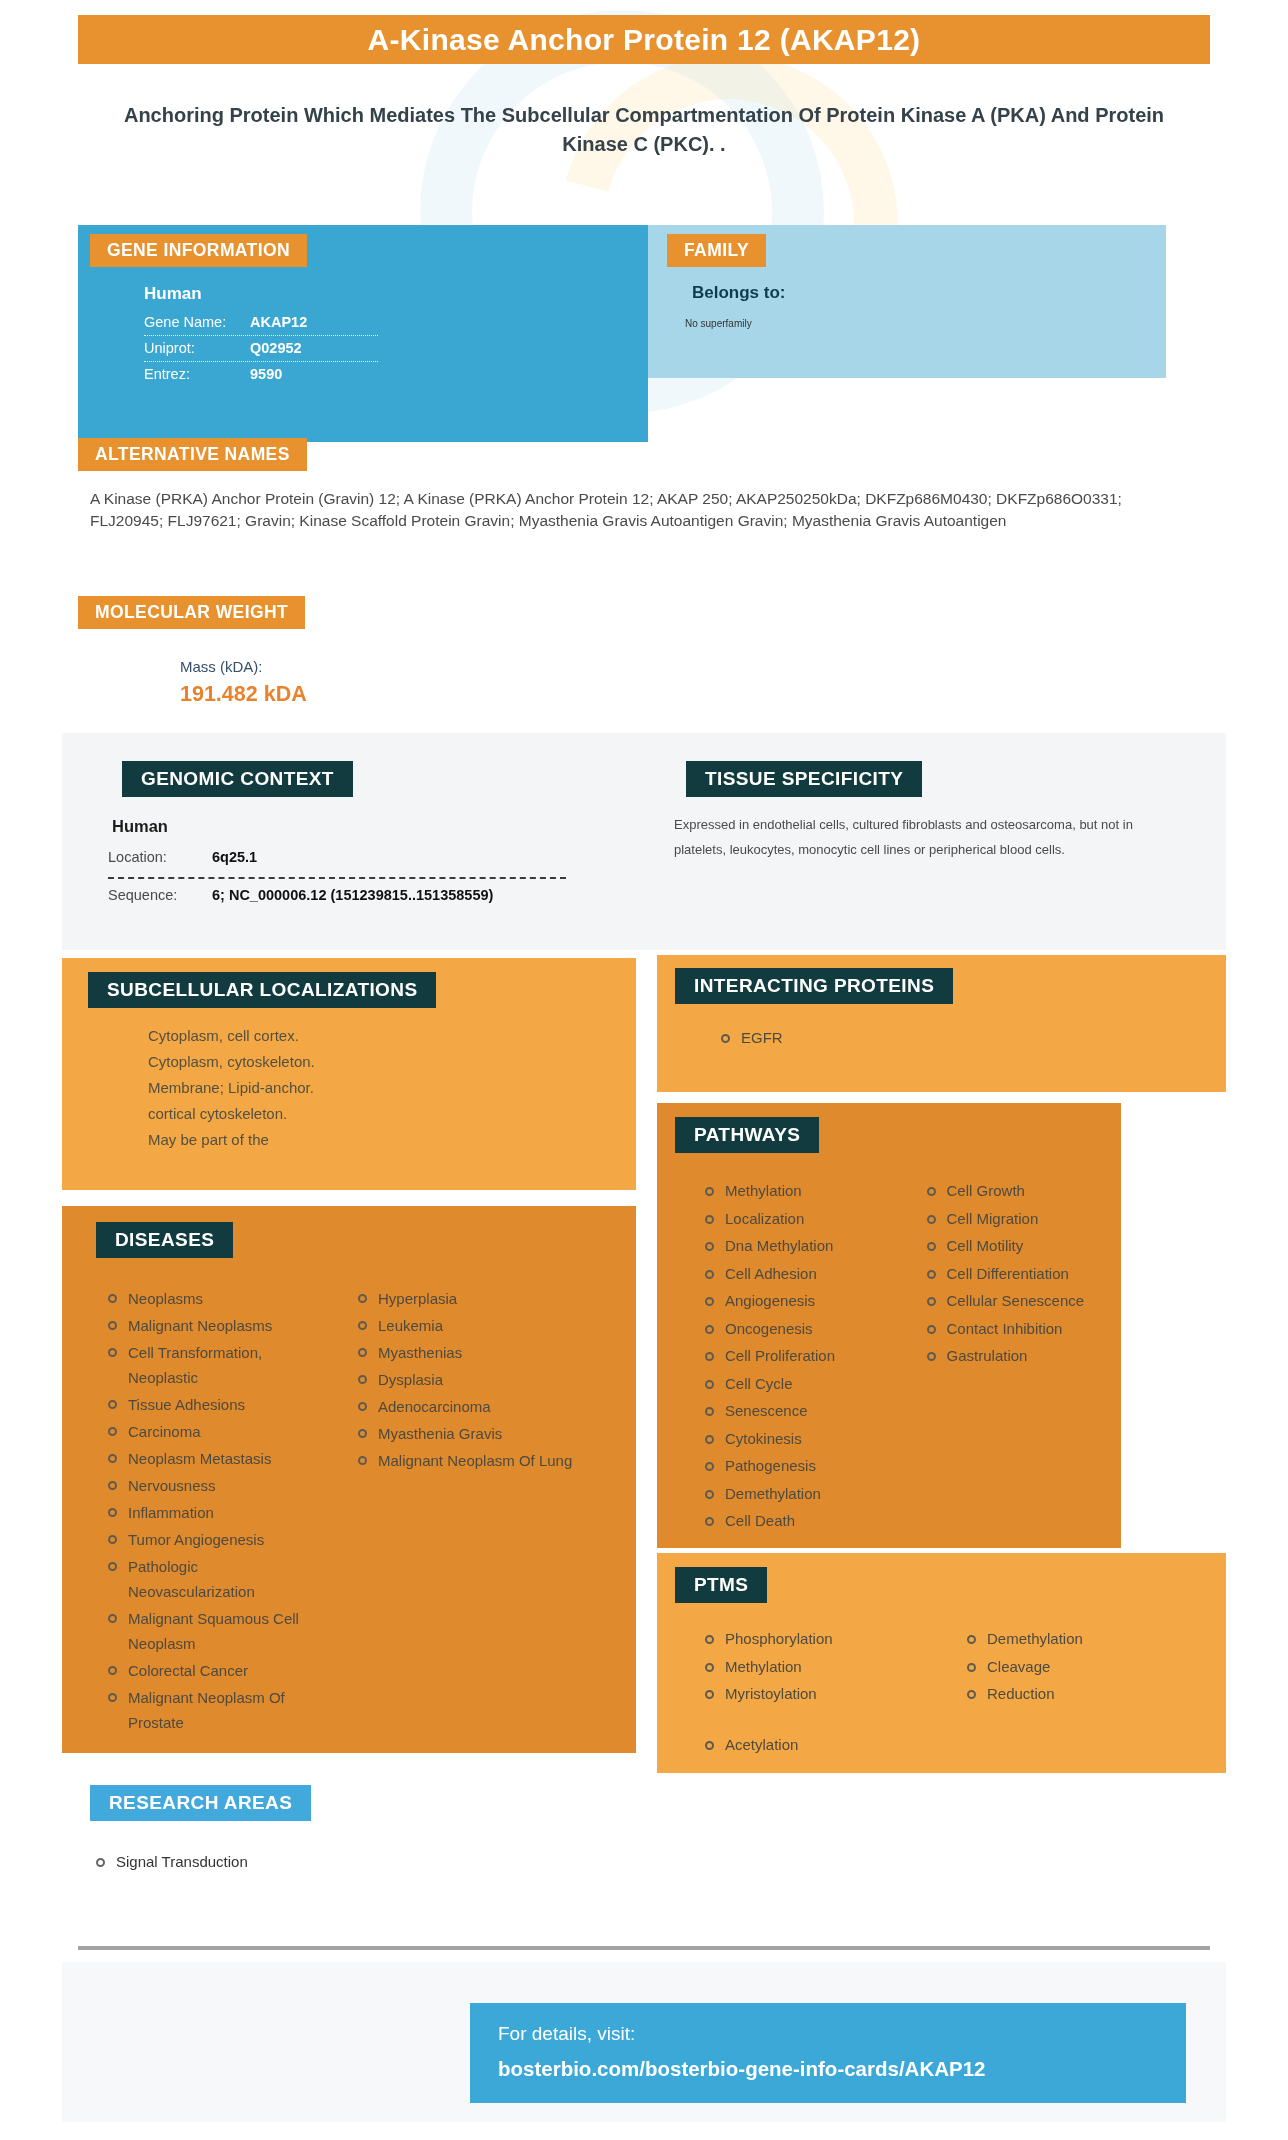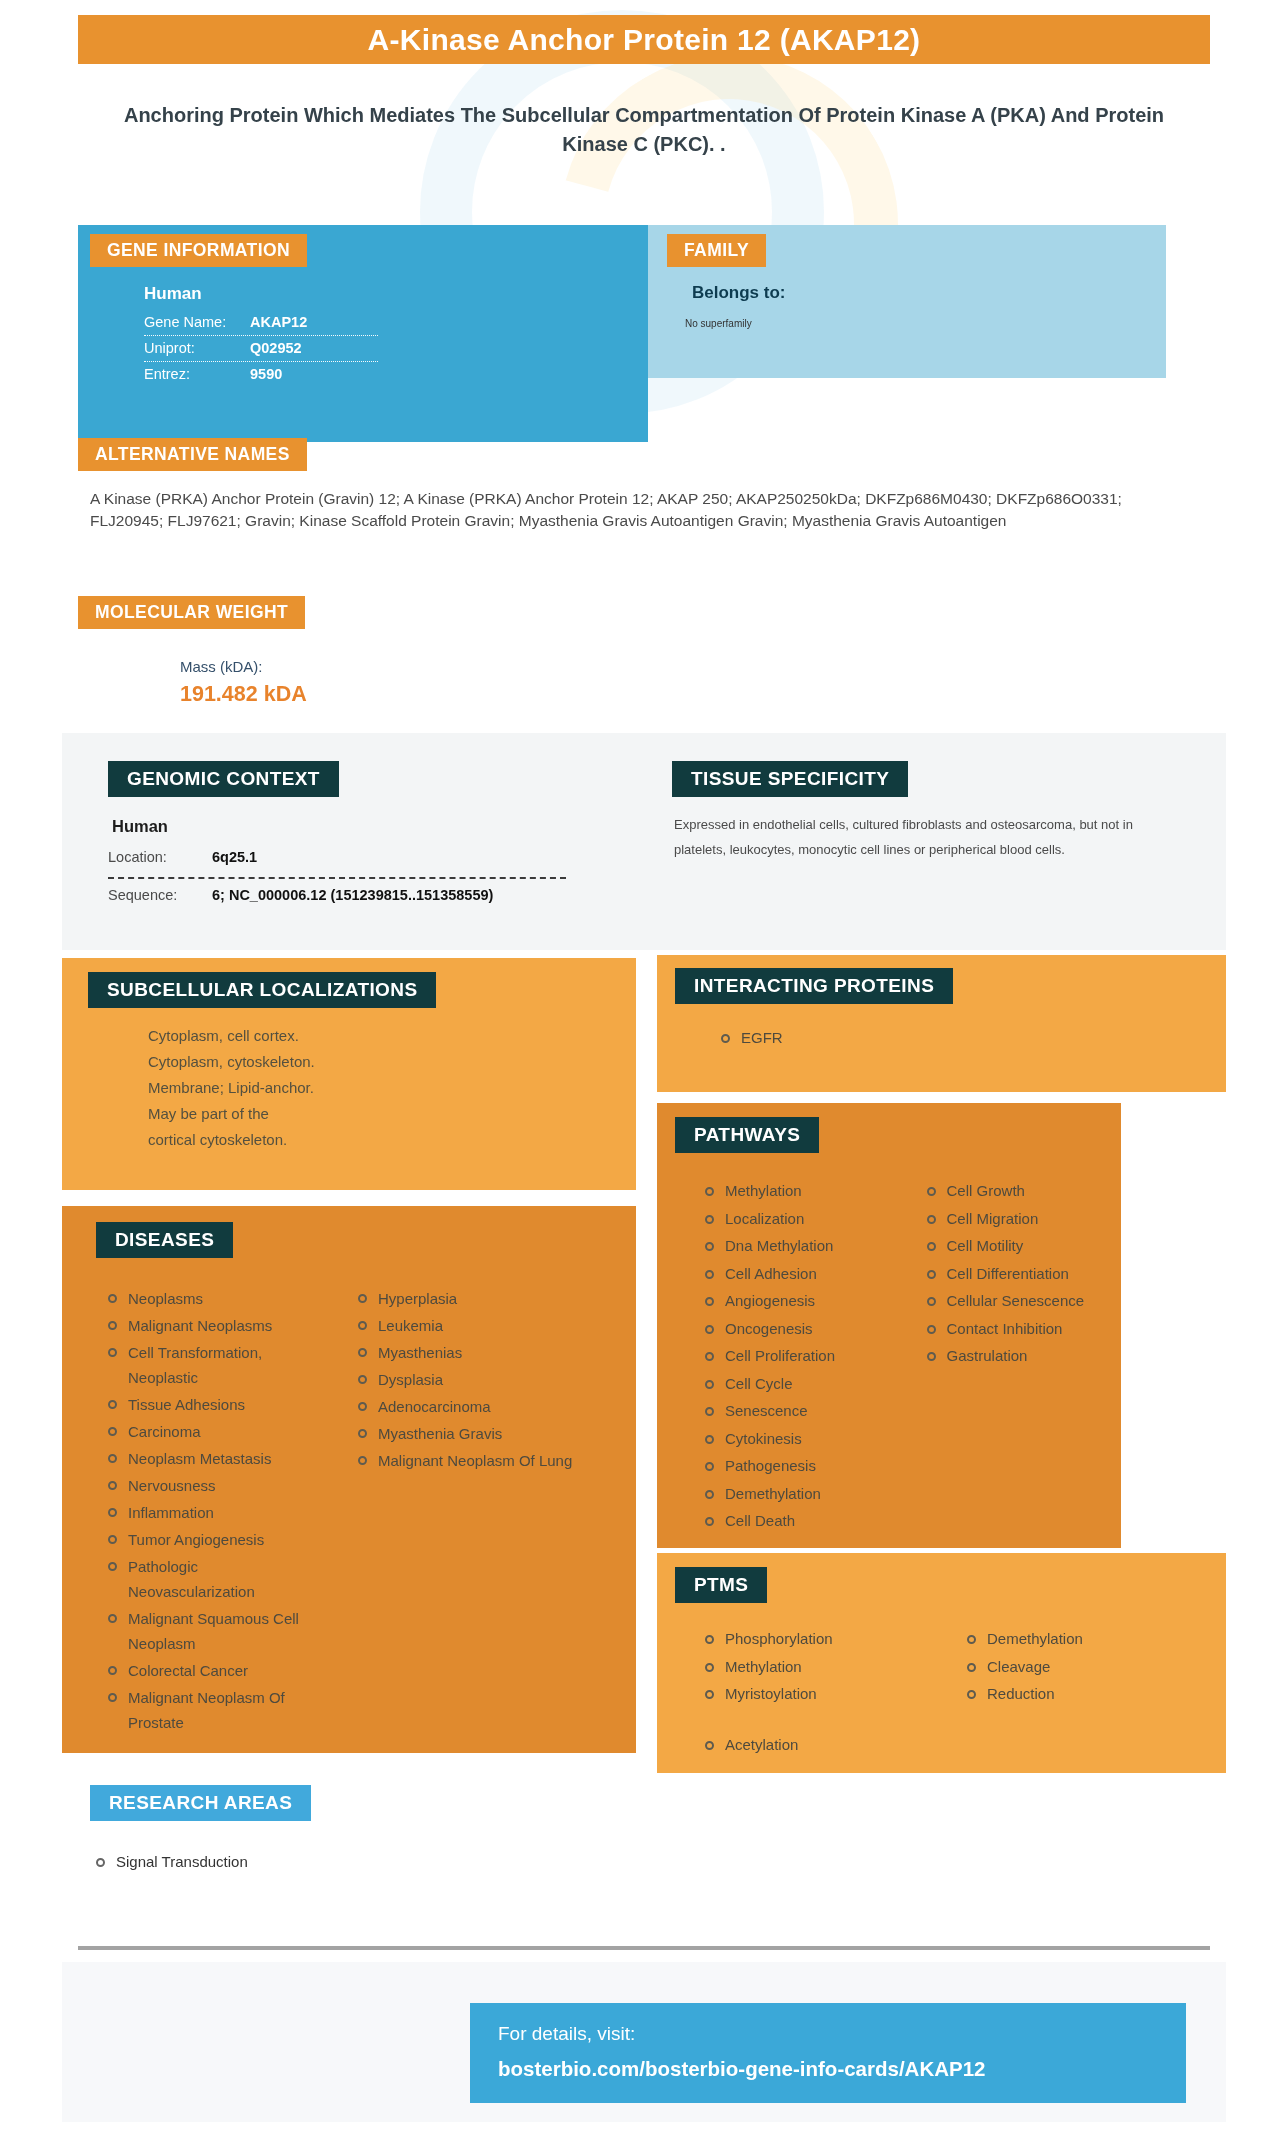--- a/index.html
+++ b/index.html
@@ -16,21 +16,21 @@
   
   .banner{left:78px;top:15px;width:1132px;height:49px;background:#e8922f;color:#fff;
           display:flex;align-items:center;justify-content:center;
           font-size:30px;font-weight:bold;letter-spacing:.3px;}
   .subtitle{left:104px;top:101px;width:1080px;text-align:center;color:#35424a;
             font-size:20px;font-weight:bold;line-height:29px;}
 
   
   .tab{display:inline-block;font-weight:bold;color:#fff;white-space:nowrap;}
   .tab-orange{background:#e8922f;font-size:17.5px;padding:6px 17px;letter-spacing:.4px;}
-  .tab-teal{background:#113b3e;font-size:19px;padding:7px 19px;letter-spacing:.4px;}
+  .tab-teal{background:#113b3e;font-size:19px;padding:7px 19px;letter-spacing:.4px;margin-left:14px;}
   .tab-blue{background:#41a9dc;font-size:19px;padding:7px 19px;letter-spacing:.4px;margin-left:12px;}
 
   
   .gene-box{left:78px;top:225px;width:570px;height:217px;background:#3aa7d2;}
   .gene-box .tab-orange{margin:9px 0 0 12px;}
   .gi-human{margin:17px 0 0 66px;color:#fff;font-weight:bold;font-size:17px;}
   .gi-rows{margin:6px 0 0 66px;width:234px;}
   .gi-row{display:flex;padding:4px 0 5px 0;font-size:14.5px;color:#fff;}
   .gi-row.sep{border-bottom:1px dotted rgba(255,255,255,.95);}
   .gi-label{width:106px;}
@@ -165,22 +165,22 @@
     <div class="abs ts-tab tab tab-teal">TISSUE SPECIFICITY</div>
     <div class="abs ts-text">Expressed in endothelial cells, cultured fibroblasts and osteosarcoma, but not in platelets, leukocytes, monocytic cell lines or peripherical blood cells.</div>
   </div>
 
   <div class="abs subloc-box box-light">
     <div class="tab tab-teal">SUBCELLULAR LOCALIZATIONS</div>
     <div class="subloc-lines">
         <div>Cytoplasm, cell cortex.</div>
         <div>Cytoplasm, cytoskeleton.</div>
         <div>Membrane; Lipid-anchor.</div>
+        <div>cortical cytoskeleton.</div>
         <div>May be part of the</div>
-        <div>cortical cytoskeleton.</div>
       </div>
   </div>
 
   <div class="abs ip-box box-light">
     <div class="tab tab-teal">INTERACTING PROTEINS</div>
     <div class="ip-list">
         <div class="li">
           <span class="bullet"></span>
           <span>EGFR</span>
         </div>

